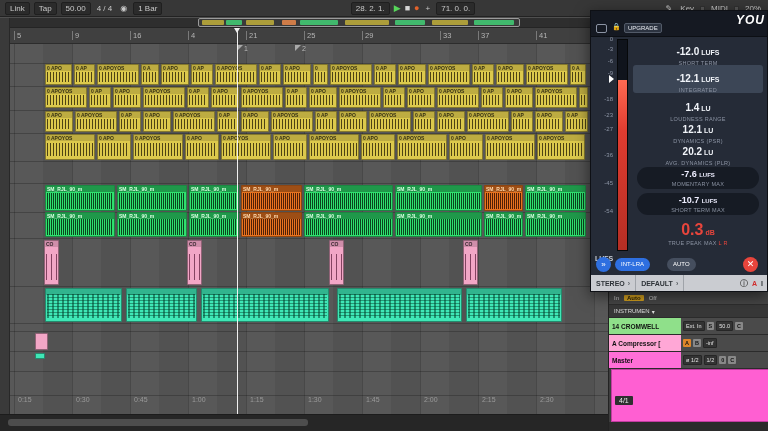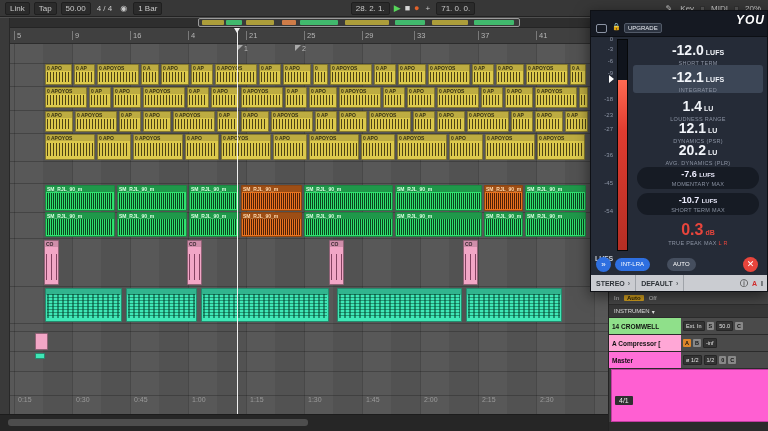--- a/index.html
+++ b/index.html
@@ -88,21 +88,21 @@
   .p-upgrade{position:absolute;left:33px;top:12px;font-size:6px;color:#e8eaf0;border:1px solid #525a68;
              border-radius:2px;padding:1px 3px;background:#2c3340}
   .p-scale-num{position:absolute;left:2px;width:20px;text-align:right;font-size:6px;color:#8d95a5}
   .p-bar{position:absolute;left:26px;top:28px;width:11px;height:212px;background:#10141c;border:1px solid #060809}
   .p-bar-fill{position:absolute;left:0;right:0;top:40px;bottom:0;
               background:linear-gradient(#ff6a52,#e03c30 30%,#b52e24)}
   .p-marker{position:absolute;left:18px;top:64px;width:0;height:0;border-left:5px solid #fff;
             border-top:4px solid transparent;border-bottom:4px solid transparent}
   .p-lufs{position:absolute;left:4px;top:244px;font-size:7px;color:#c6ccd6;font-weight:700}
   .p-vrow{position:absolute;left:40px;width:134px;text-align:center;color:#f1f4f9}
-  .p-val{font-size:14px;font-weight:700;line-height:13px}
+  .p-val{font-size:10px;font-weight:700;line-height:13px}
   .p-unit{font-size:7px;font-weight:700;margin-left:2px}
   .p-lab{font-size:5.5px;color:#8b93a3;letter-spacing:.3px;margin-top:1px}
   .p-integrated{position:absolute;left:42px;top:54px;width:130px;height:28px;background:#3c4656;
                 border-radius:3px;text-align:center;padding-top:3px;color:#f1f4f9}
   .p-pill{position:absolute;left:46px;width:122px;height:22px;background:#161b24;border-radius:11px;
           text-align:center;color:#eef;padding-top:2px}
   .p-val2{font-size:9px;font-weight:700;line-height:10px}
   .p-tp-val{color:#e8453c}
   .p-tp-lr{color:#e8453c}
   .p-btn-circle{position:absolute;width:15px;height:15px;border-radius:50%;text-align:center;
@@ -186,21 +186,21 @@
     </div>
 
   <div class="ruler" id="ruler">
       <div class="barnum" style="left: 4px;">5</div>
       <div class="barnum" style="left: 62px;">9</div>
       <div class="barnum" style="left: 120px;">16</div>
       <div class="barnum" style="left: 178px;">4</div>
       <div class="barnum" style="left: 236px;">21</div>
       <div class="barnum" style="left: 294px;">25</div>
       <div class="barnum" style="left: 352px;">29</div>
-      <div class="barnum" style="left: 404px;">33</div>
+      <div class="barnum" style="left: 430px;">33</div>
       <div class="barnum" style="left: 468px;">37</div>
       <div class="barnum" style="left: 526px;">41</div>
     </div>
 
   <div class="grid" id="grid">
       <div class="lane" style="top: 19px;"></div>
       <div class="lane" style="top: 42px;"></div>
       <div class="lane" style="top: 66px;"></div>
       <div class="lane" style="top: 89px;"></div>
       <div class="lane" style="top: 117px;"></div>

